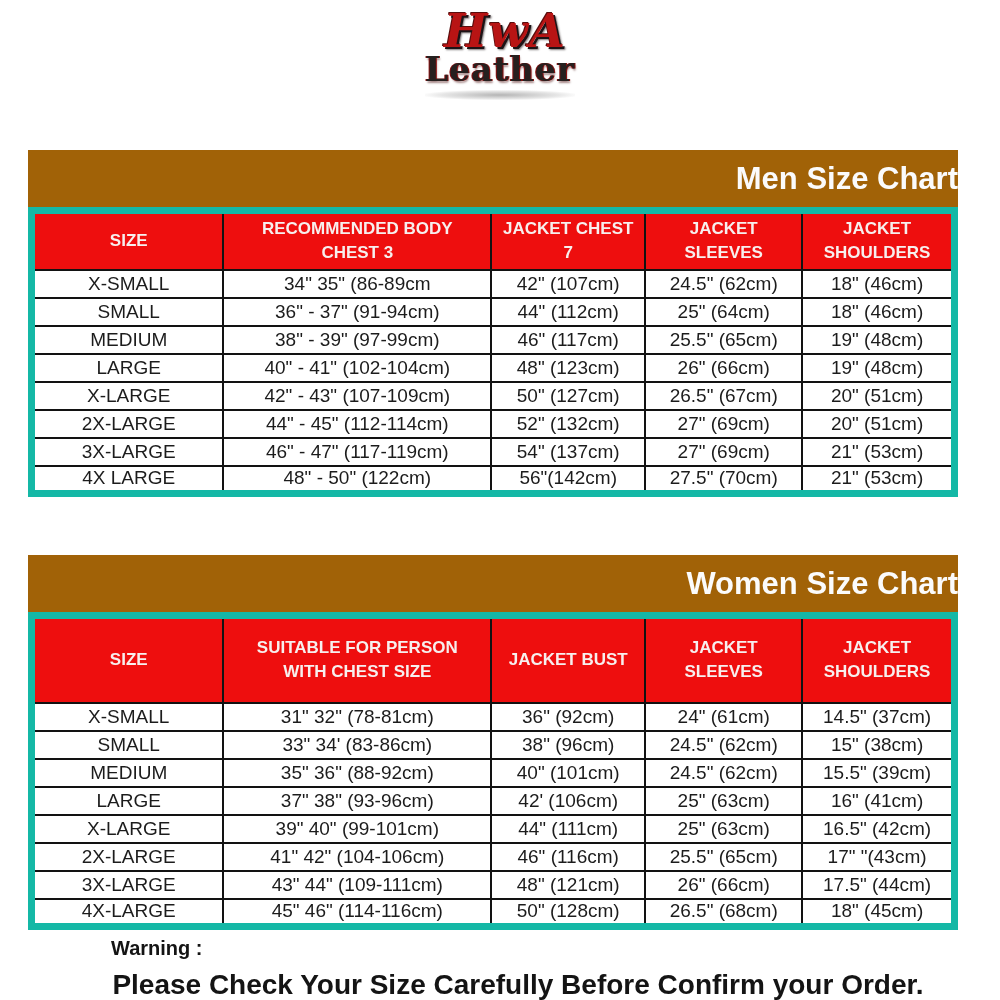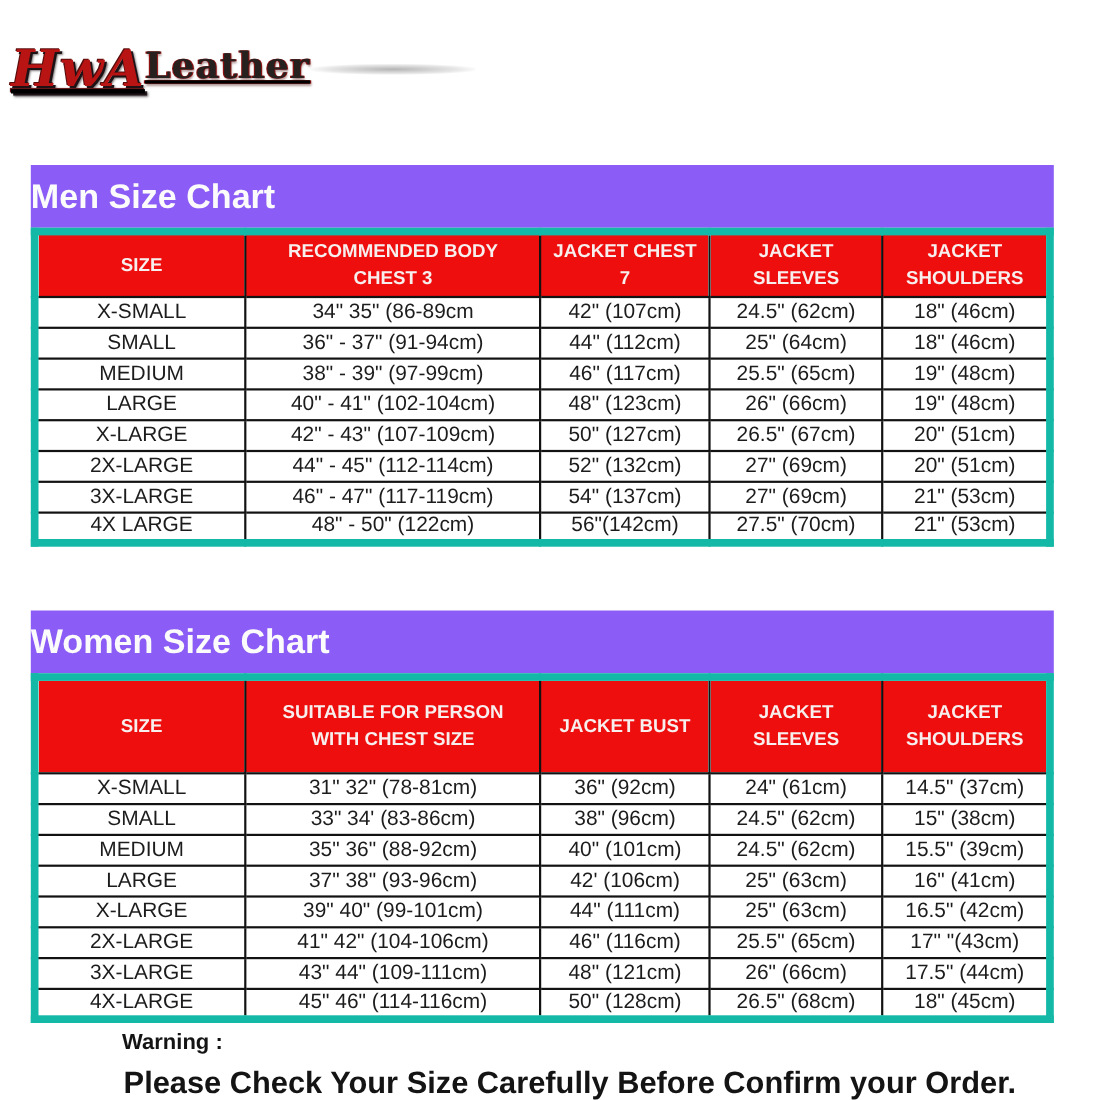--- a/index.html
+++ b/index.html
@@ -7,22 +7,22 @@
   body {
     width: 1000px; height: 1000px;
     font-family: "Liberation Sans", sans-serif;
     overflow: hidden;
   }
   .page { width: 1000px; height: 1000px; position: relative; }
 
   
   .logo {
     width: 100%; height: 118px;
-    display: flex; align-items: center;
-    padding-top: 6px; position: relative; text-decoration: underline;
+    display: flex; flex-direction: column; align-items: center;
+    padding-top: 6px; position: relative;
   }
   .logo-hwa {
     font-family: "DejaVu Serif", serif;
     font-weight: bold; font-style: italic;
     font-size: 46px; line-height: 50px;
     color: #b81414;
     text-shadow: 2px 2px 0 #1d1316, -1px -1px 0 #5a0d0d, 3px 3px 2px rgba(20,10,10,.55);
     letter-spacing: 1px;
     margin-left: 10px;
   }
@@ -37,22 +37,22 @@
   }
   .logo-shadow {
     width: 150px; height: 10px; margin-top: 2px;
     background: radial-gradient(ellipse at center, rgba(90,90,90,.45) 0%, rgba(120,120,120,.18) 55%, rgba(255,255,255,0) 75%);
   }
 
   
   .chart { width: 930px; margin: 0 0 0 28px; }
   .chart-title {
     height: 57px; line-height: 57px;
-    background: #8b5cf6; color: #fbfbfb;
-    text-align: left; font-size: 31px; font-weight: bold; margin-top: 32px;
+    background: #a16207; color: #fbfbfb;
+    text-align: right; font-size: 31px; font-weight: bold; margin-top: 32px;
   }
   table {
     width: 930px; table-layout: fixed; border-collapse: collapse;
     border: 7px solid #14b8a6;
   }
   col.c1 { width: 20.8%; }
   col.c2 { width: 29.0%; }
   col.c3 { width: 16.7%; }
   col.c4 { width: 17.0%; }
   col.c5 { width: 16.5%; }

